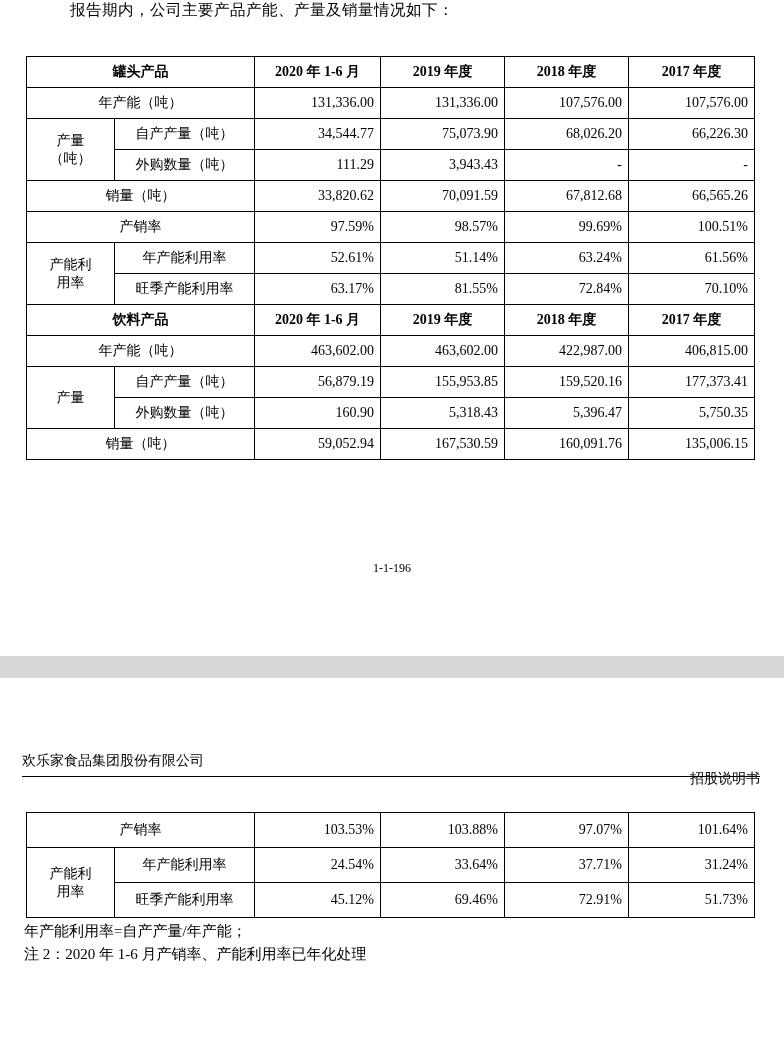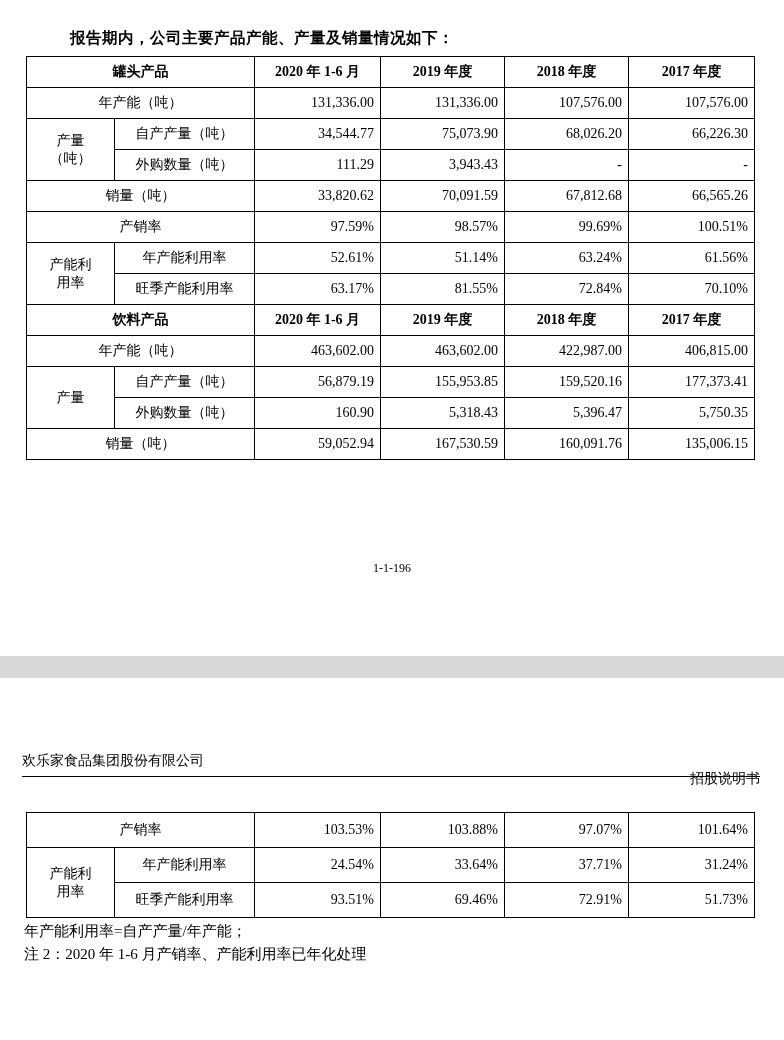--- a/index.html
+++ b/index.html
@@ -15,24 +15,24 @@
     position: relative;
     overflow: hidden;
   }
   .page {
     position: relative;
     width: 784px;
     height: 1040px;
   }
   .intro {
     position: absolute;
-    top: 28px;
+    top: 0;
     left: 70px;
     font-size: 15.5px;
-    font-weight: bold;
+    font-weight: normal;
     letter-spacing: 0.5px;
   }
   table.doc-table {
     border-collapse: collapse;
     table-layout: fixed;
     width: 728px;
   }
   table.doc-table td {
     border: 1px solid #000000;
     font-size: 14px;
@@ -276,21 +276,21 @@
           <div>用率</div>
         </td>
         <td class="ctr">年产能利用率</td>
         <td class="num">24.54%</td>
         <td class="num">33.64%</td>
         <td class="num">37.71%</td>
         <td class="num rgt">31.24%</td>
       </tr>
       <tr class="outer-bottom">
         <td class="ctr">旺季产能利用率</td>
-        <td class="num">93.51%</td>
+        <td class="num">45.12%</td>
         <td class="num">69.46%</td>
         <td class="num">72.91%</td>
         <td class="num rgt">51.73%</td>
       </tr>
     </tbody>
   </table>
 
   <div class="notes">
     <div>年产能利用率=自产产量/年产能；</div>
     <div>注 2：2020 年 1-6 月产销率、产能利用率已年化处理</div>

